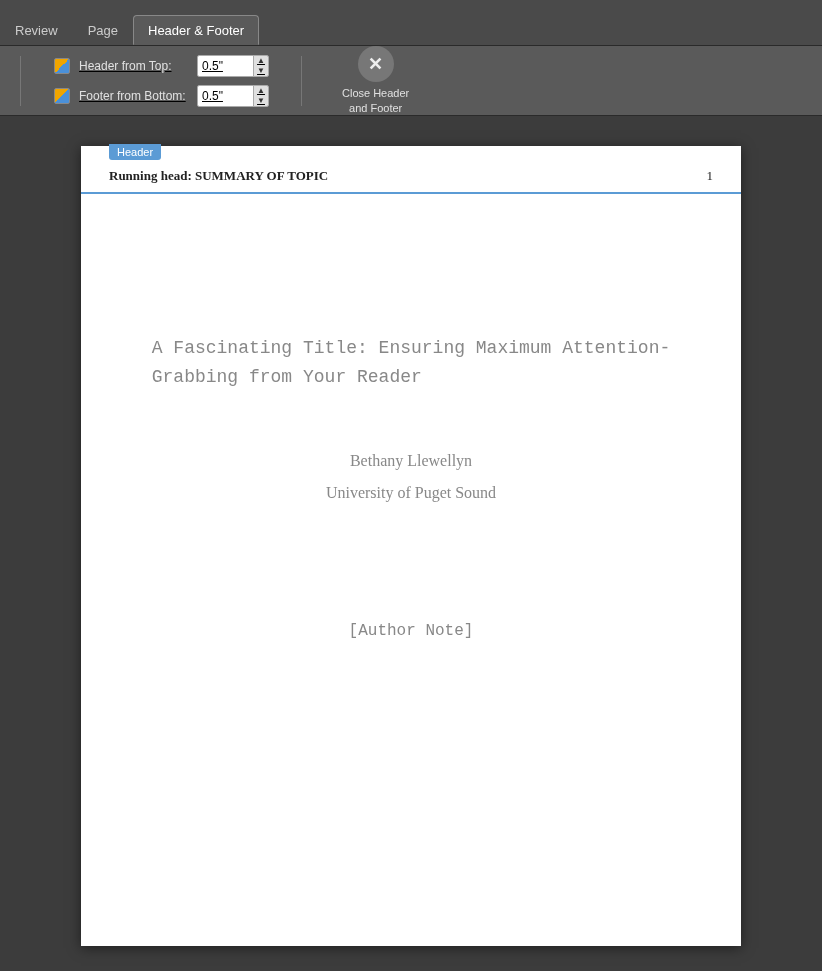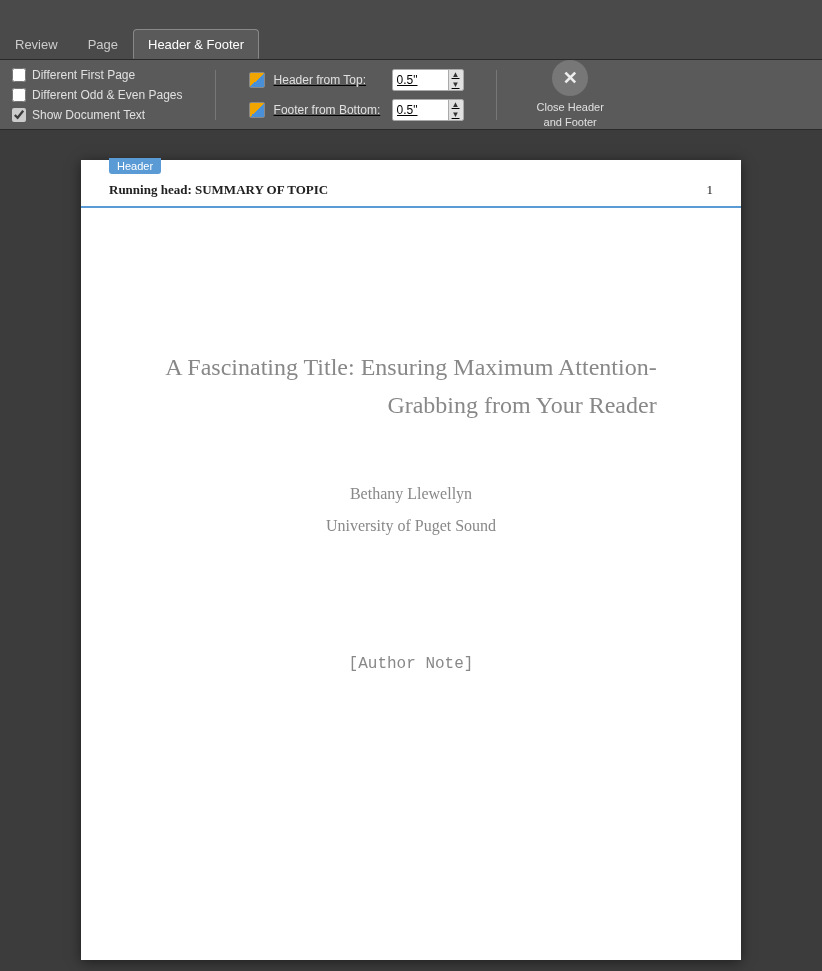--- a/index.html
+++ b/index.html
@@ -10,21 +10,21 @@
       min-height: 971px;
       overflow-x: hidden;
     }
 
     
     .toolbar {
       background: #4a4a4a;
       border-bottom: 1px solid #2a2a2a;
       display: flex;
       align-items: stretch;
-      height: 60px;
+      height: 46px;
     }
 
     .tab-bar {
       display: flex;
       align-items: flex-end;
       padding: 0 0 0 0;
     }
 
     .tab {
       padding: 6px 14px;
@@ -246,24 +246,24 @@
       flex: 1;
       display: flex;
       flex-direction: column;
       align-items: center;
       justify-content: flex-start;
       padding: 60px 50px 60px 50px;
       color: #888;
     }
 
     .doc-title {
-      font-size: 24px;
-      color: #888;
-      font-family: Liberation Serif, serif;
-      text-align: right;
+      font-size: 18px;
+      color: #888;
+      font-family: Liberation Mono, monospace;
+      text-align: left;
       line-height: 1.6;
       margin-top: 80px;
       margin-bottom: 60px;
     }
 
     .doc-author {
       font-size: 16px;
       color: #888;
       font-family: 'Times New Roman', serif;
       text-align: center;
@@ -307,34 +307,20 @@
       <span>Page</span>
     </div>
     <div class="tab active">
       <span>Header &amp; Footer</span>
     </div>
   </div>
 </div>
 
 <div class="ribbon">
 
-  <div class="ribbon-group">
-    <label class="checkbox-item">
-      <input type="checkbox" style="">
-      <span class="checkbox-label">Different First Page</span>
-    </label>
-    <label class="checkbox-item">
-      <input type="checkbox" style="">
-      <span class="checkbox-label">Different Odd &amp; Even Pages</span>
-    </label>
-    <label class="checkbox-item">
-      <input type="checkbox" checked="" style="">
-      <span class="checkbox-label">Show Document Text</span>
-    </label>
-  </div>
 
   <div class="ribbon-divider"></div>
 
   <div class="header-footer-group">
 
     <div class="hf-row">
       <div class="hf-icon">
         <span class="hf-icon-rect"></span>
       </div>
       <span class="hf-label">Header from Top:</span>

